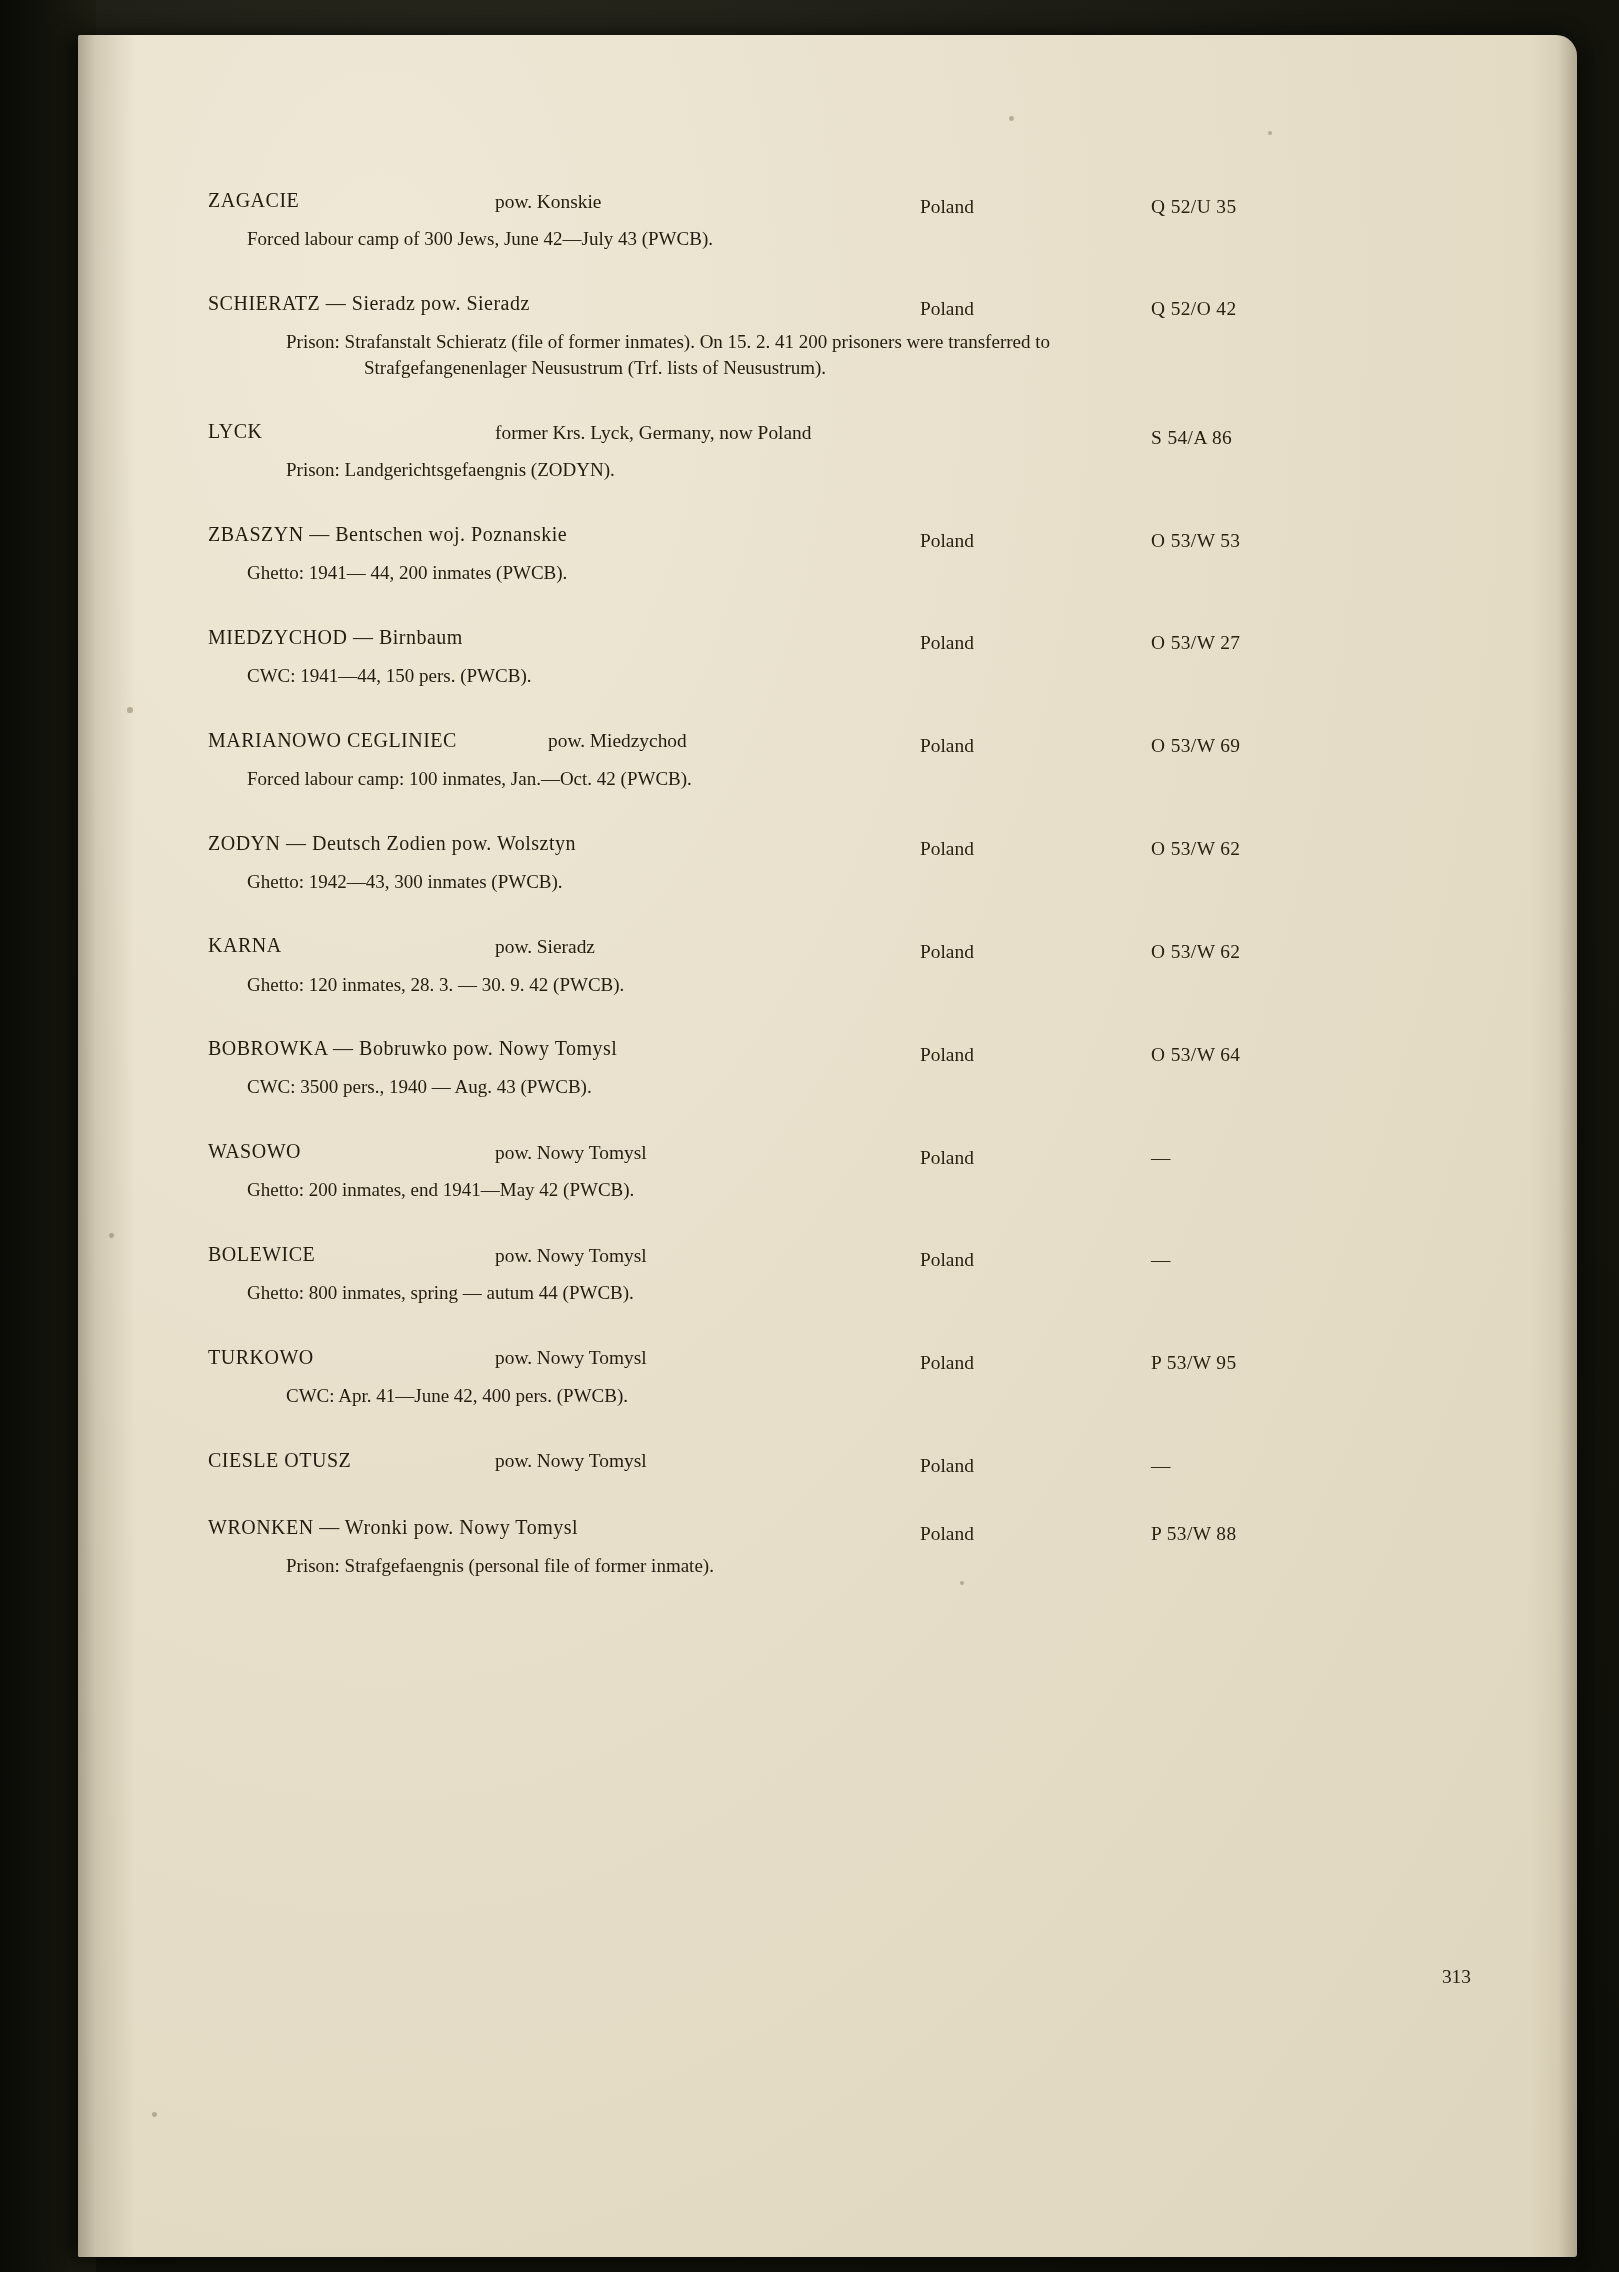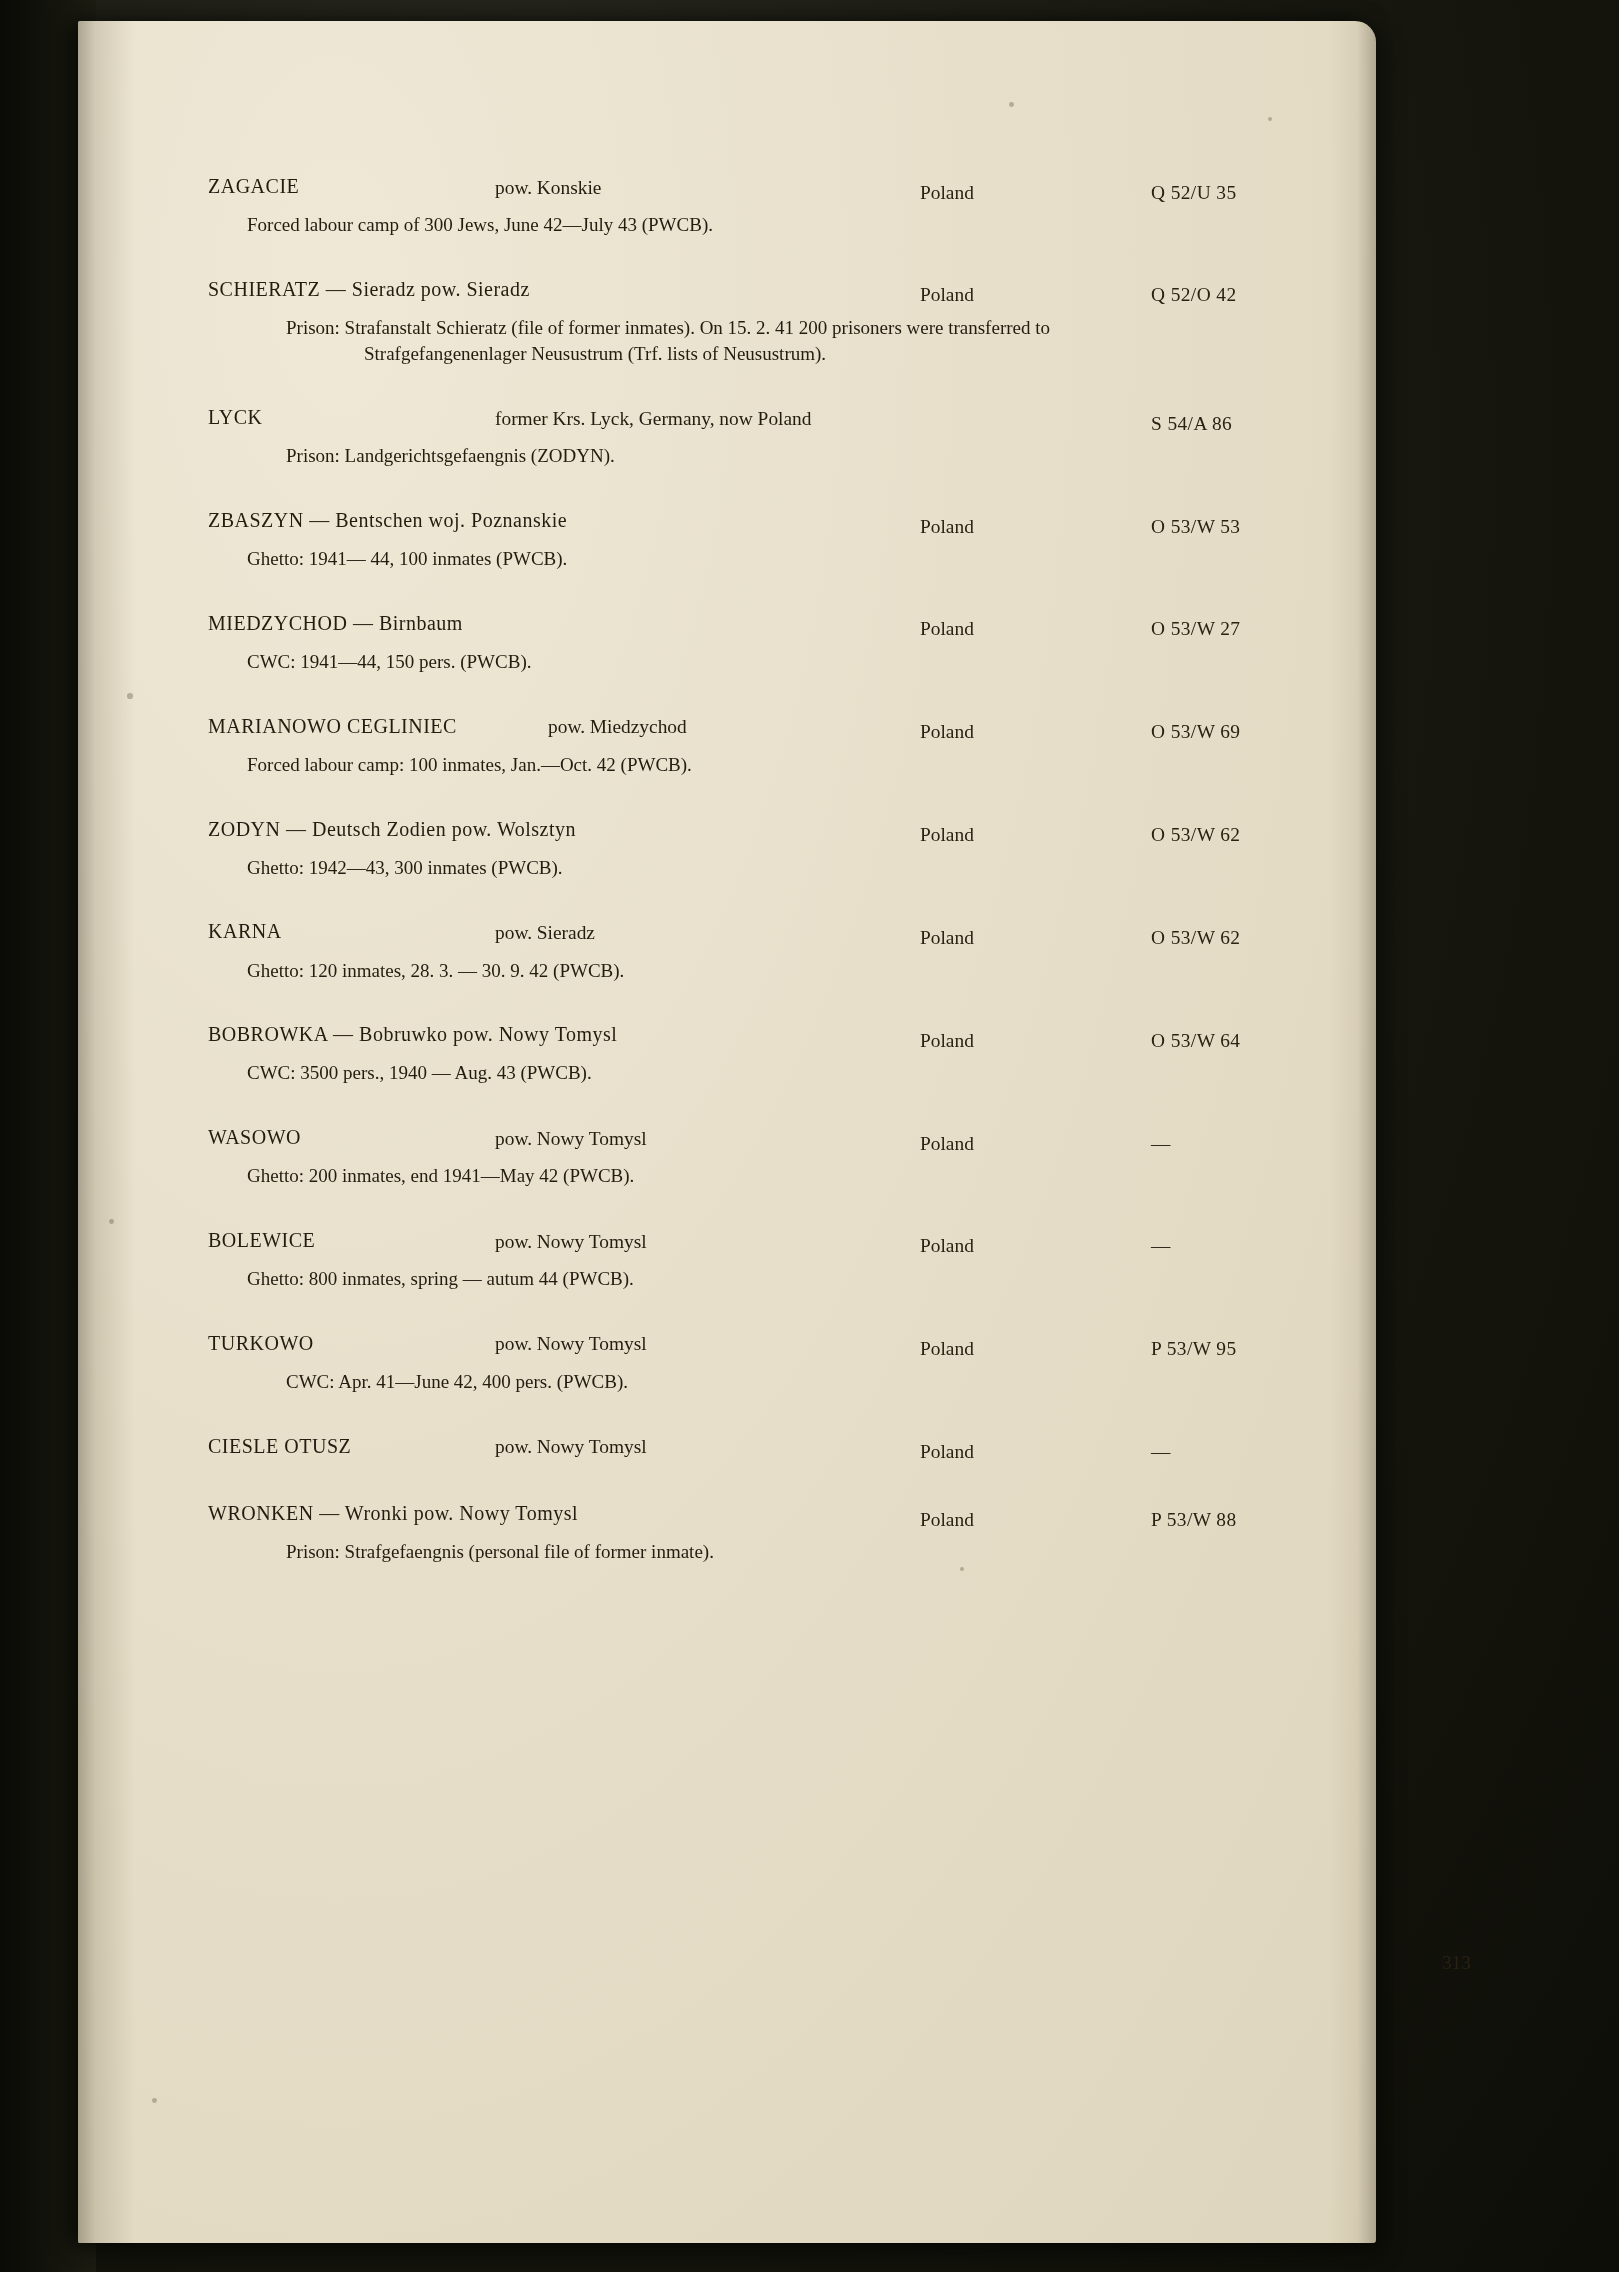--- a/index.html
+++ b/index.html
@@ -30,22 +30,22 @@
     top: 0;
     width: 96px;
     height: 100%;
     background: linear-gradient(to right, #0a0a06 0%, #14140d 55%, #1d1d13 100%);
   }
 
   
   .page {
     position: absolute;
     left: 78px;
-    top: 21px;
-    width: 1298px;
+    top: 35px;
+    width: 1499px;
     height: 2222px;
     background: #e8e0cc;
     background-image:
       radial-gradient(ellipse at 20% 12%, #efe8d6 0%, #e7dfca 45%, #ded5bd 100%);
     box-shadow:
       -8px 0 21px rgba(0,0,0,0.55),
       4.9px 6.5px 24px rgba(0,0,0,0.45);
     border-radius: 1.6px 21px 3.2px 1.6px;
     font-family: Liberation Serif, serif;
   }
@@ -202,21 +202,21 @@
       </div>
       <div class="detail indent-2">Prison:  Landgerichtsgefaengnis (ZODYN).</div>
     </div>
 
     <div class="entry">
       <div class="entry-head">
         <span class="name caps">ZBASZYN — Bentschen   woj. Poznanskie</span>
         <span class="country">Poland</span>
         <span class="code">O 53/W 53</span>
       </div>
-      <div class="detail">Ghetto: 1941— 44, 100 inmates (PWCB).</div>
+      <div class="detail">Ghetto: 1941— 44, 200 inmates (PWCB).</div>
     </div>
 
     <div class="entry">
       <div class="entry-head">
         <span class="name caps">MIEDZYCHOD — Birnbaum</span>
         <span class="country">Poland</span>
         <span class="code">O 53/W 27</span>
       </div>
       <div class="detail">CWC:   1941—44, 150 pers. (PWCB).</div>
     </div>

